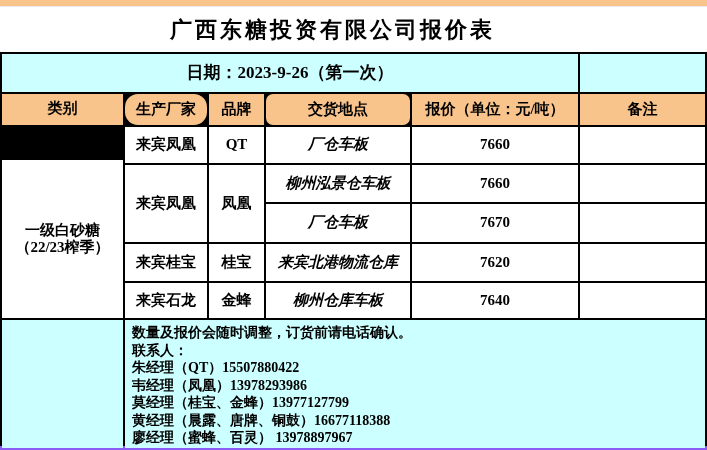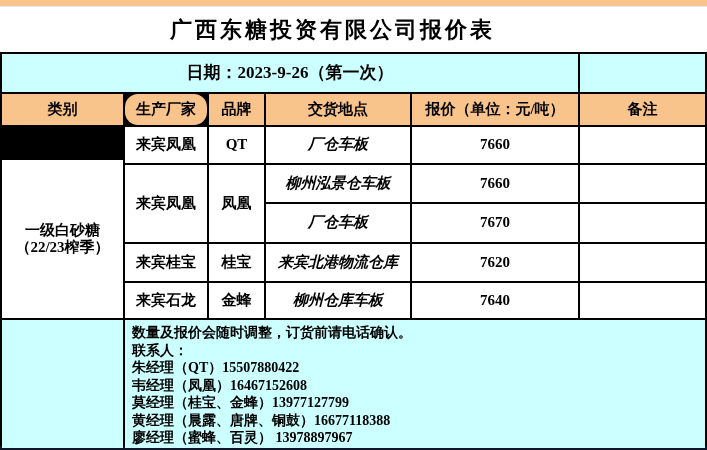--- a/index.html
+++ b/index.html
@@ -3,21 +3,21 @@
 <meta charset="utf-8">
 <style>
   html,body{margin:0;padding:0;}
   body{
     width:707px;height:450px;
     font-family:"Liberation Serif","DejaVu Serif",serif;
     font-weight:bold;color:#000;background:#fff;
   }
   .sheet{
     position:relative;width:707px;height:450px;overflow:hidden;
-    background:#0f172a;box-sizing:border-box;
+    background:#8b5cf6;box-sizing:border-box;
   }
   .top-strip{
     width:707px;height:7px;background:#f9c48b;
     border-bottom:1px solid #e9e9e9;box-sizing:border-box;
   }
   .title-row{
     width:707px;height:45px;display:flex;align-items:center;justify-content:center;
     background:#fff;box-sizing:border-box;
   }
   .title-text{
@@ -32,24 +32,24 @@
   .cell{
     display:flex;align-items:center;justify-content:center;
     background:#fff;overflow:hidden;white-space:nowrap;
     font-size:15px;line-height:1.15;
   }
   .cyan{background:#ccffff;}
   .peach{background:#f9c48b;}
   .date-cell{grid-column:1 / span 5;grid-row:1;font-size:17px;}
   .date-spare{grid-column:6;grid-row:1;}
   .hdr{font-size:15px;}
-  .h-cat{grid-column:1;grid-row:2;}
+  .h-cat{grid-column:1;grid-row:2;font-family:Liberation Mono, monospace;}
   .h-man{grid-column:2;grid-row:2;border-radius:13px;}
   .h-brd{grid-column:3;grid-row:2;}
-  .h-del{grid-column:4;grid-row:2;}
+  .h-del{grid-column:4;grid-row:2;border-radius:7px;}
   .h-prc{grid-column:5;grid-row:2;}
   .h-rmk{grid-column:6;grid-row:2;}
   .cat-cell{grid-column:1;grid-row:3 / span 5;flex-direction:column;margin-top:33px;}
   .r1{grid-row:3;} .r2{grid-row:4;} .r3{grid-row:5;} .r4{grid-row:6;text-align:center;} .r5{grid-row:7;}
   .c-man{grid-column:2;} .c-brd{grid-column:3;} .c-del{grid-column:4;font-style:italic;}
   .c-prc{grid-column:5;} .c-rmk{grid-column:6;}
   .span2{grid-row:4 / span 2;}
   .footer-left{grid-column:1;grid-row:8;}
   .footer-cell{
     grid-column:2 / span 5;grid-row:8;
@@ -113,20 +113,20 @@
     <div class="cell r5 c-brd">金蜂</div>
     <div class="cell r5 c-del">柳州仓库车板</div>
     <div class="cell r5 c-prc">7640</div>
     <div class="cell r5 c-rmk"></div>
 
     <div class="cell cyan footer-left"></div>
     <div class="cell cyan footer-cell">
       <div class="footer-line">数量及报价会随时调整，订货前请电话确认。</div>
       <div class="footer-line">联系人：</div>
       <div class="footer-line">朱经理（QT）15507880422</div>
-      <div class="footer-line">韦经理（凤凰）16467152608</div>
+      <div class="footer-line">韦经理（凤凰）13978293986</div>
       <div class="footer-line">莫经理（桂宝、金蜂）13977127799</div>
       <div class="footer-line">黄经理（晨露、唐牌、铜鼓）16677118388</div>
       <div class="footer-line">廖经理（蜜蜂、百灵） 13978897967</div>
     </div>
 
   </div>
 </div>
 
 </body></html>

